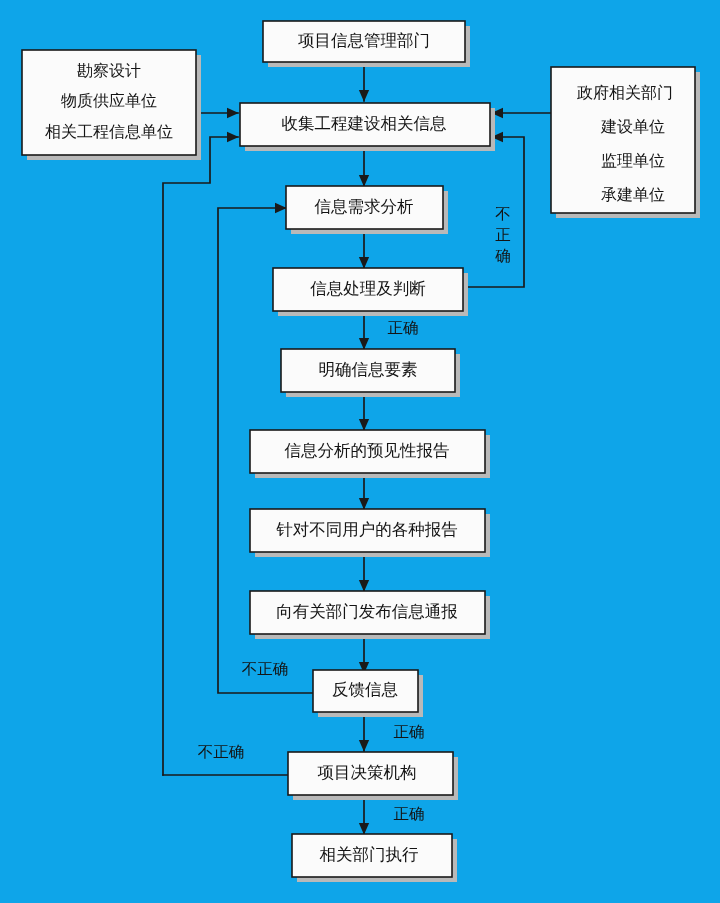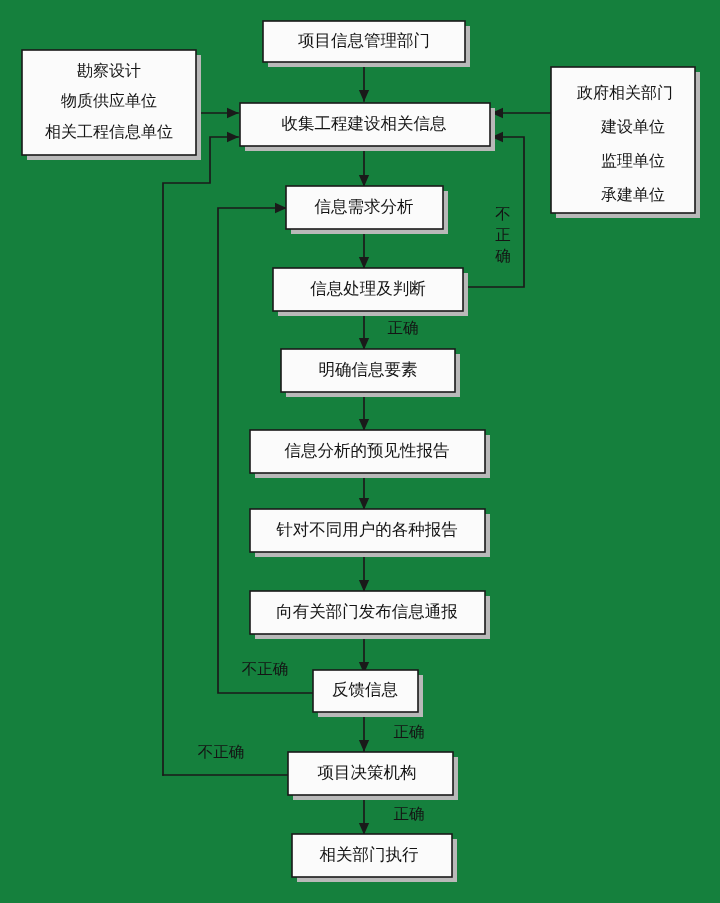--- a/index.html
+++ b/index.html
@@ -7,21 +7,21 @@
     padding: 0;
     background: #ffffff;
   }
   body {
     font-family: "Liberation Serif", "DejaVu Serif", serif;
   }
   #flowchart-root {
     position: relative;
     width: 720px;
     height: 903px;
-    background: #15803d;
+    background: #0ea5e9;
     overflow: hidden;
   }
   svg#diagram {
     position: absolute;
     left: 0;
     top: 0;
     width: 720px;
     height: 903px;
     display: block;
   }

